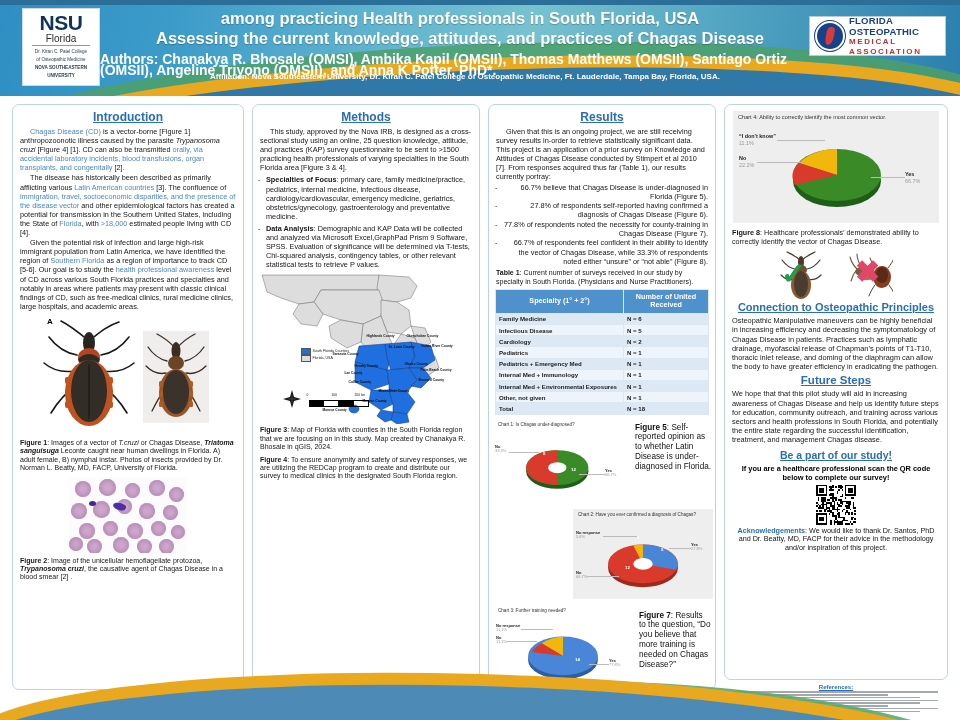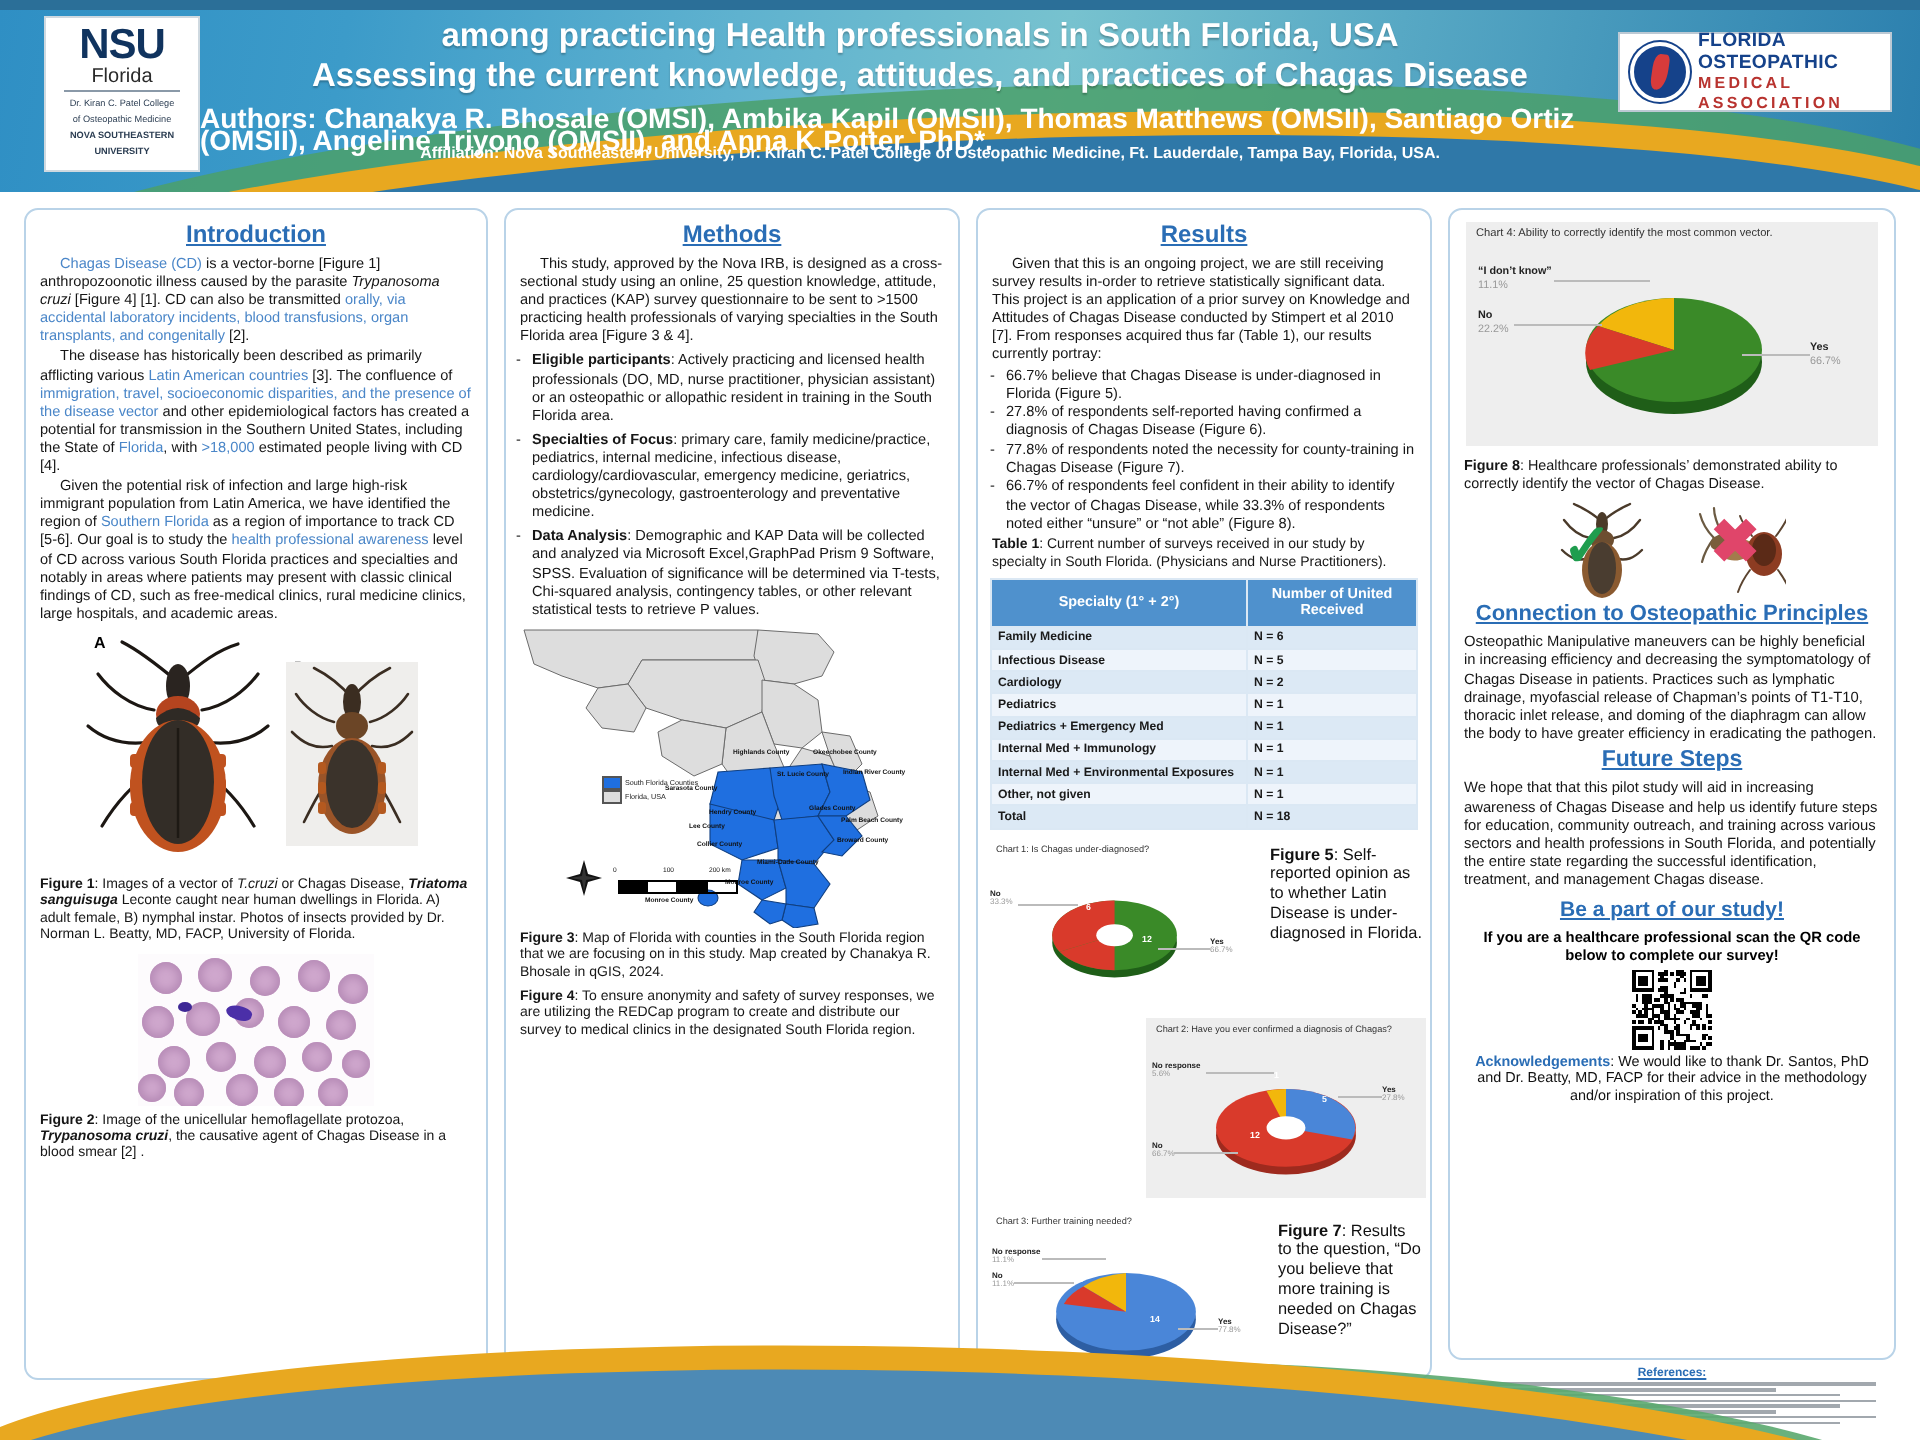--- a/index.html
+++ b/index.html
@@ -69,21 +69,21 @@
   .hl{color:#4a86c8;}
   .it{font-style:italic;}
 
   ul.mlist{list-style:none;margin:3px 0 0 0;padding:0 7px 0 4px;}
   ul.mlist li{font-size:7.3px;line-height:9.1px;color:#161616;margin-bottom:3px;
     padding-left:9px;position:relative;}
   ul.mlist li:before{content:"-";position:absolute;left:1px;top:0;}
 
   ul.rlist{list-style:none;margin:1px 0 0 0;padding:0 7px 0 4px;}
   ul.rlist li{font-size:7.3px;line-height:9.3px;color:#161616;margin-bottom:0;
-    padding-left:10px;position:relative;}
+    padding-left:10px;position:relative;text-align:right;}
   ul.rlist li:before{content:"-";position:absolute;left:2px;top:0;}
 
   .cap{font-size:7px;line-height:8.4px;color:#161616;padding:2px 7px 0 7px;}
   .cap b{font-weight:bold;}
 
   
   .fig1wrap{position:relative;height:122px;margin:4px 6px 0 6px;background:#fff;}
   .bugA{position:absolute;left:22px;top:4px;width:96px;height:112px;}
   .bugB{position:absolute;left:124px;top:16px;width:66px;height:92px;background:#efeeec;}
   .lblA{position:absolute;left:28px;top:2px;font-size:8px;font-weight:bold;}
@@ -292,21 +292,20 @@
       <b>Figure 2</b><span>: Image of the unicellular hemoflagellate protozoa, </span><b><i>Trypanosoma cruzi</i></b><span>, the causative agent of Chagas Disease in a blood smear [2] .</span>
     </div>
   </div>
 
   <div class="panel col2">
     <div class="sect-h">Methods</div>
     <div class="ptext">
       <p>This study, approved by the Nova IRB, is designed as a cross-sectional study using an online, 25 question knowledge, attitude, and practices (KAP) survey questionnaire to be sent to &gt;1500 practicing health professionals of varying specialties in the South Florida area [Figure 3 &amp; 4].</p>
     </div>
     <ul class="mlist">
-      <li><b>Eligible participants</b><span>: Actively practicing and licensed health professionals (DO, MD, nurse practitioner, physician assistant) or an osteopathic or allopathic resident in training in the South Florida area.</span></li>
       <li><b>Specialties of Focus</b><span>: primary care, family medicine/practice, pediatrics, internal medicine, infectious disease, cardiology/cardiovascular, emergency medicine, geriatrics, obstetrics/gynecology, gastroenterology and preventative medicine.</span></li>
       <li><b>Data Analysis</b><span>: Demographic and KAP Data will be collected and analyzed via Microsoft Excel,GraphPad Prism 9 Software, SPSS. Evaluation of significance will be determined via T-tests, Chi-squared analysis, contingency tables, or other relevant statistical tests to retrieve P values.</span></li>
     </ul>
 
     <div class="mapbox">
       <svg viewBox="0 0 215 152" width="215" height="152">
         <g stroke="#6b6b6b" stroke-width="0.5" fill="#dddddd">
           <path d="M3 3 L120 3 L120 18 L62 18 L55 30 L40 32 L22 26 L8 20 Z"></path>
           <path d="M120 3 L150 5 L158 14 L152 26 L138 30 L122 28 L118 16 Z"></path>
           <path d="M55 30 L62 18 L120 18 L124 30 L122 44 L104 52 L82 48 L64 42 Z"></path>

